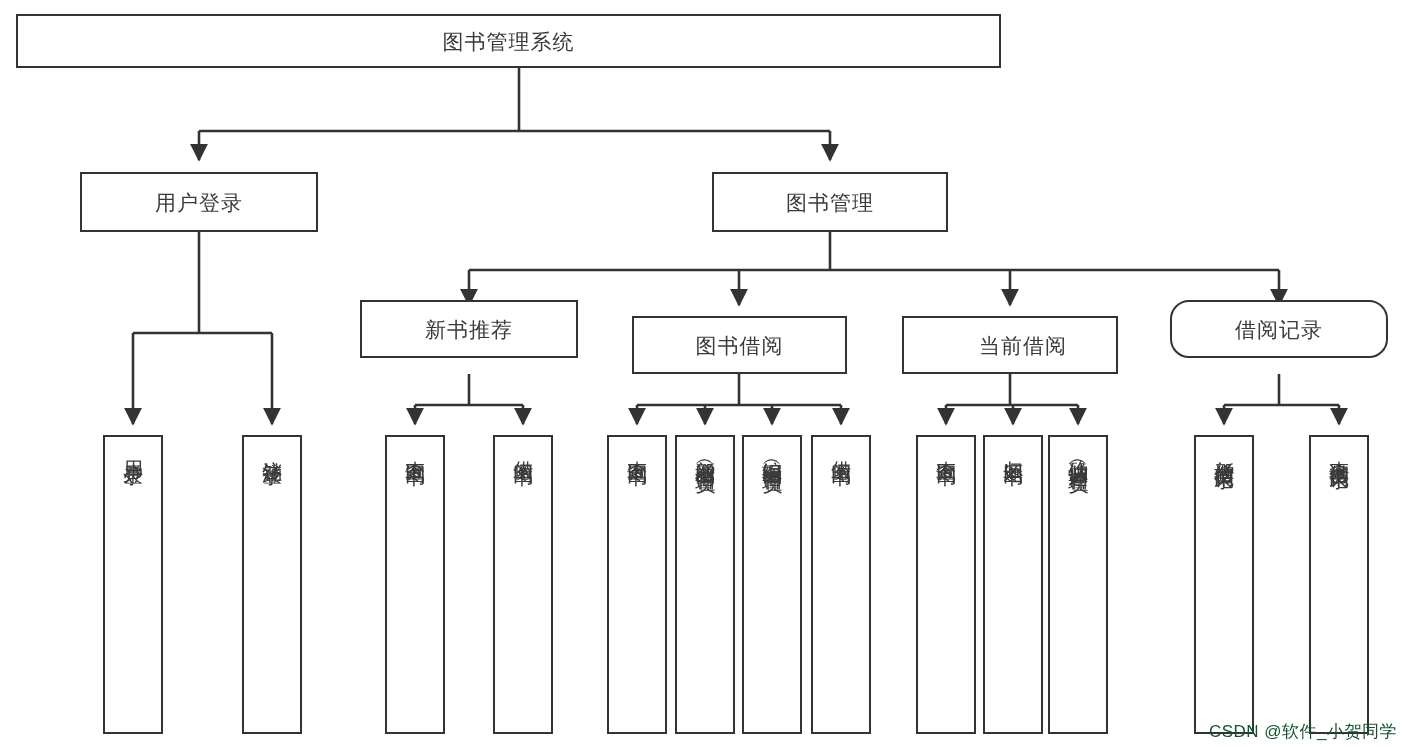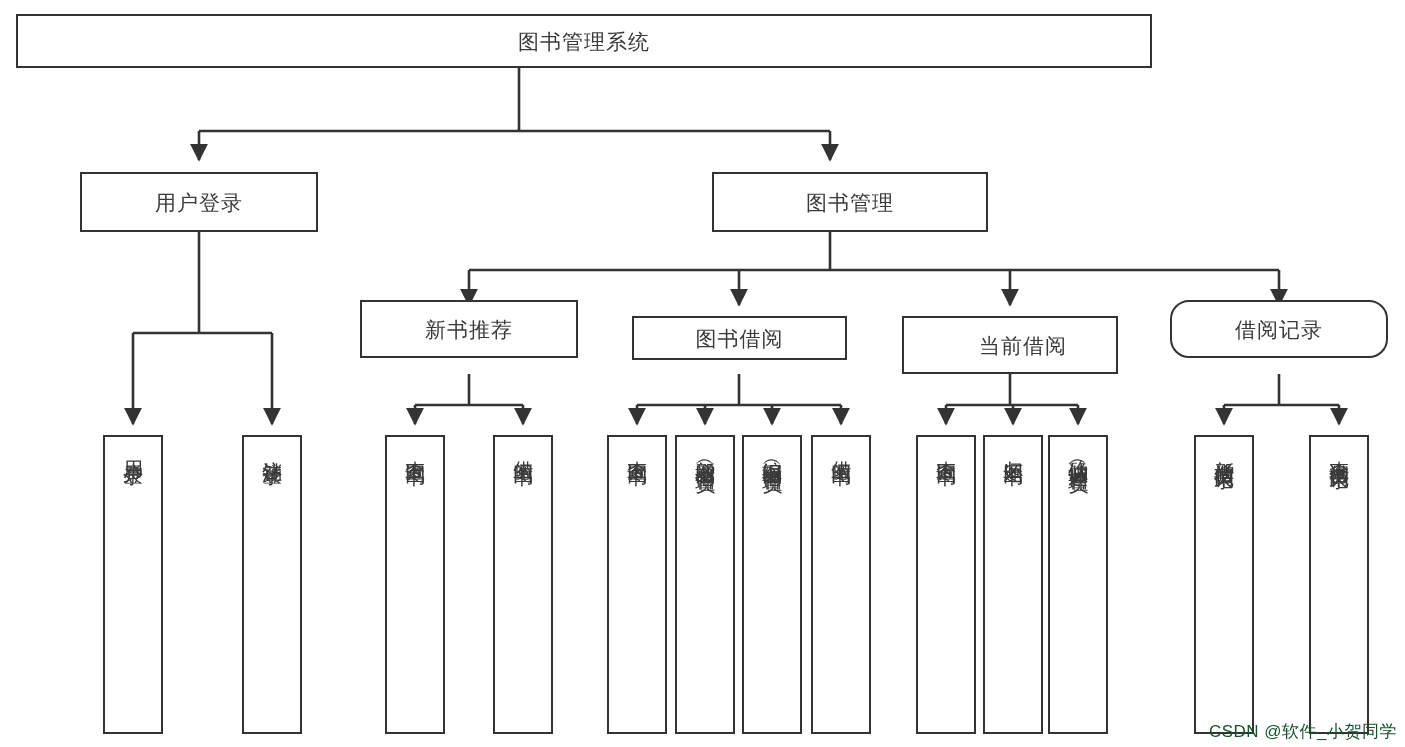--- a/index.html
+++ b/index.html
@@ -124,37 +124,37 @@
       <path d="M 1013 405 L 1013 424" marker-end="url(#arrow)"></path>
       <path d="M 1078 405 L 1078 424" marker-end="url(#arrow)"></path>
 
       <path d="M 1279 374 L 1279 405"></path>
       <path d="M 1224 405 L 1339 405"></path>
       <path d="M 1224 405 L 1224 424" marker-end="url(#arrow)"></path>
       <path d="M 1339 405 L 1339 424" marker-end="url(#arrow)"></path>
     </g>
   </svg>
 
-  <div class="node h root" style="left:16px; top:14px; width:1136px; height:54px;">
+  <div class="node h root" style="left:16px; top:14px; width:985px; height:54px;">
     <span class="label">图书管理系统</span>
   </div>
 
   <div class="node h" style="left:80px; top:172px; width:238px; height:60px;">
     <span class="label">用户登录</span>
   </div>
 
-  <div class="node h" style="left:712px; top:172px; width:276px; height:60px;">
+  <div class="node h" style="left:712px; top:172px; width:236px; height:60px;">
     <span class="label">图书管理</span>
   </div>
 
   <div class="node h" style="left:360px; top:300px; width:218px; height:58px;">
     <span class="label">新书推荐</span>
   </div>
 
-  <div class="node h" style="left:632px; top:316px; width:215px; height:44px;">
+  <div class="node h" style="left:632px; top:316px; width:215px; height:58px;">
     <span class="label">图书借阅</span>
   </div>
 
   <div class="node h" style="left:902px; top:316px; width:216px; height:58px;padding-left:26px;">
     <span class="label">当前借阅</span>
   </div>
 
   <div class="node h" style="left:1170px; top:300px; width:218px; height:58px;border-radius:19px;">
     <span class="label">借阅记录</span>
   </div>

